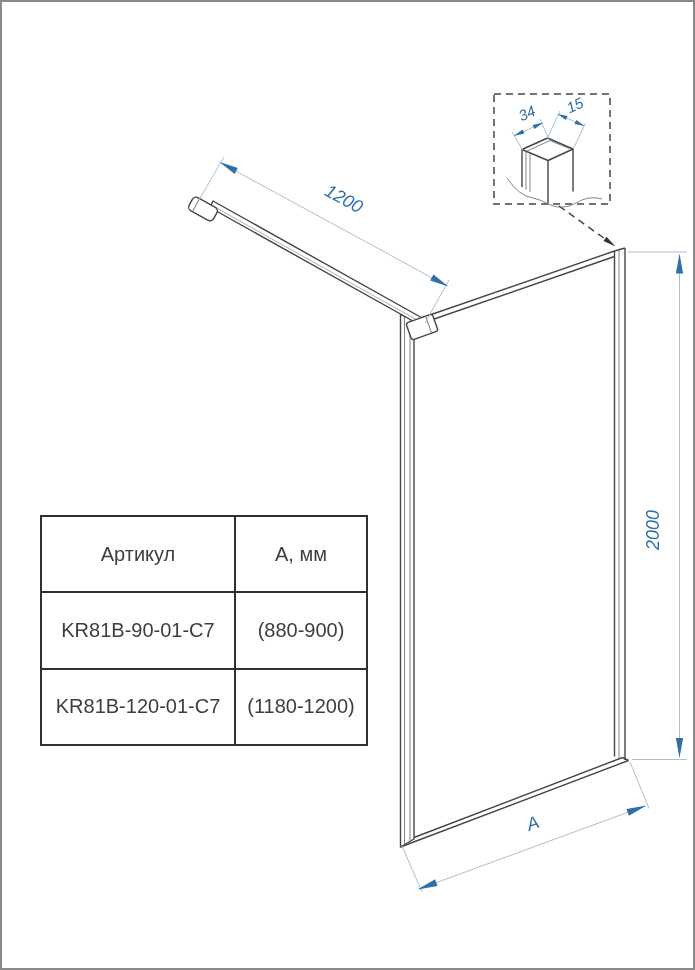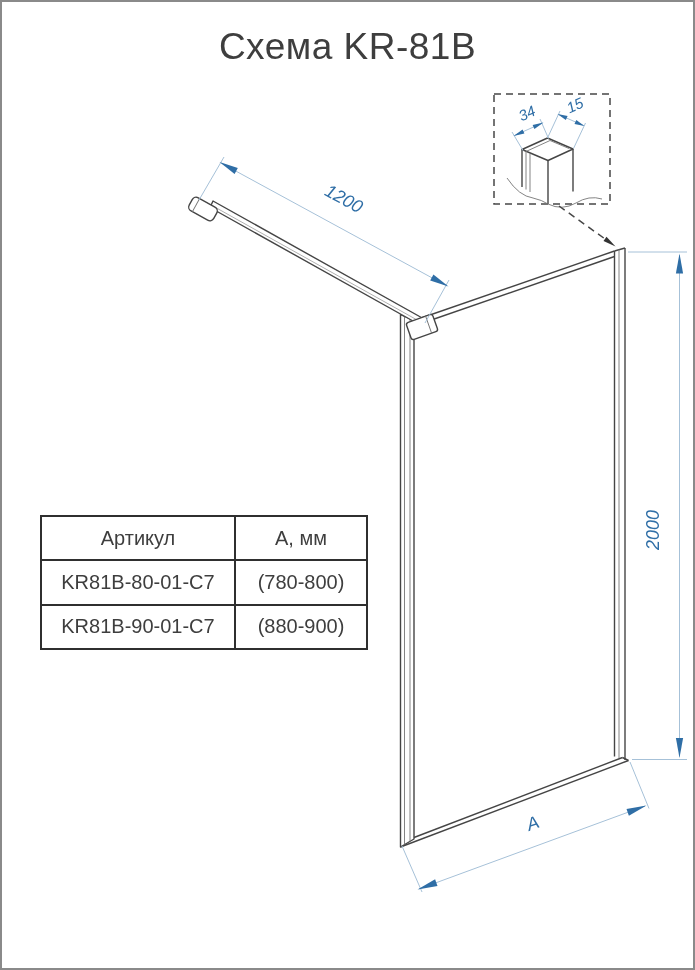--- a/index.html
+++ b/index.html
@@ -37,31 +37,30 @@
   
   .spec-table{
     position:absolute;left:38px;top:513px;
     border-collapse:collapse;
     font-size:20px;color:var(--text-dark);
     text-align:center;
   }
   .spec-table th,.spec-table td{
     border:2px solid #2f2f2f;
     font-weight:normal;
-    height:42.4px;padding:0 6px;
+    height:42.4px;padding:16px 6px;
   }
   .spec-table .col-article{width:180px;}
   .spec-table .col-width{width:118px;margin-top:48px;}
 </style>
 </head>
 <body>
 
 <div class="page">
 
-  <div class="title">Схема KR-81B</div>
 
   <svg class="schematic" viewBox="0 0 695 970" xmlns="http://www.w3.org/2000/svg">
 
     <g>
 
       <line class="ln" x1="412" y1="318.5" x2="612.5" y2="249"></line>
       <line class="ln" x1="412" y1="324" x2="612.5" y2="254.5"></line>
       <line class="ln" x1="612.5" y1="249" x2="623" y2="246"></line>
 
       <line class="ln" x1="612.5" y1="249" x2="612.5" y2="754.5"></line>
@@ -163,23 +162,23 @@
 
   <table class="spec-table">
     <thead>
       <tr>
         <th class="col-article">Артикул</th>
         <th class="col-width">А, мм</th>
       </tr>
     </thead>
     <tbody>
       <tr>
-        <td>KR81B-80-01-C7</td>
-        <td>(780-800)</td>
+        <td>KR81B-90-01-C7</td>
+        <td>(880-900)</td>
       </tr>
       <tr>
-        <td>KR81B-90-01-C7</td>
-        <td>(880-900)</td>
+        <td>KR81B-120-01-C7</td>
+        <td>(1180-1200)</td>
       </tr>
     </tbody>
   </table>
 
 </div>
 
 </body></html>

